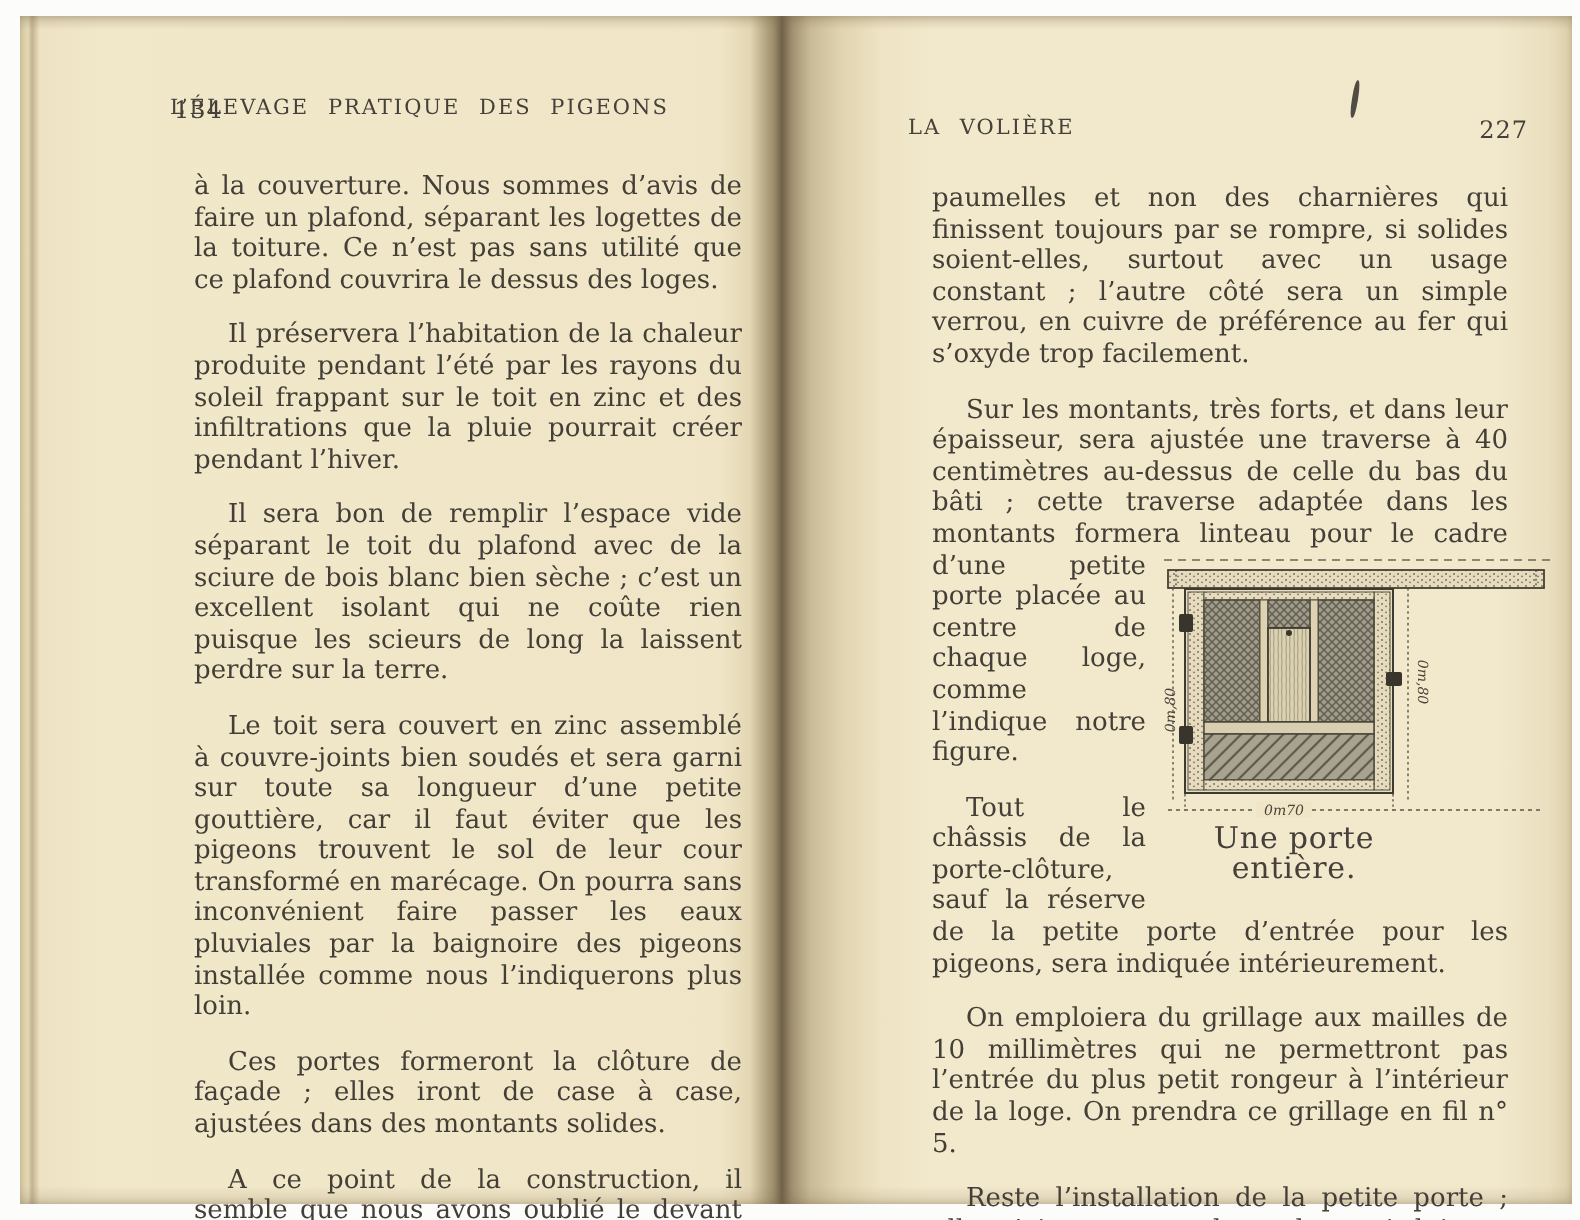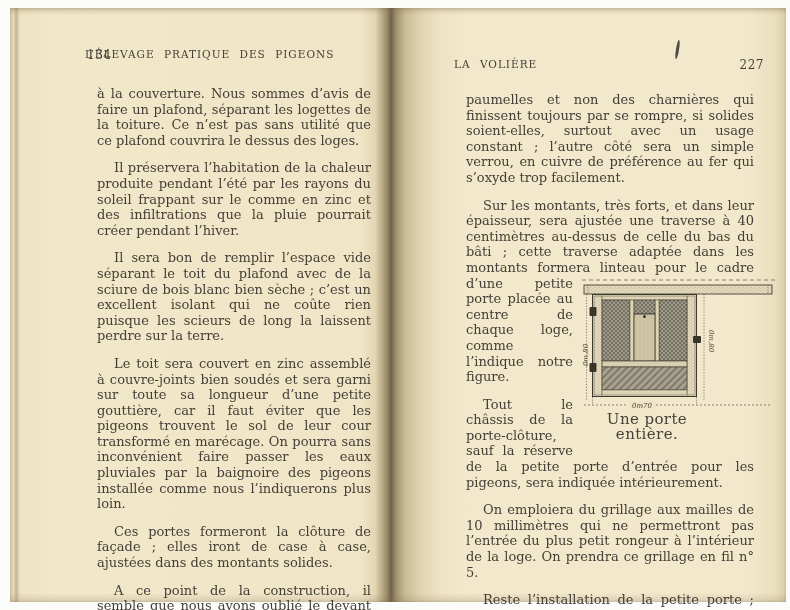--- a/index.html
+++ b/index.html
@@ -50,21 +50,21 @@
 
     <div class="ink-mark"></div>
 
     <div class="page page-left">
       <div class="header">
         <span class="pagenum pagenum-left">134</span>
         <span class="running">L’ÉLEVAGE PRATIQUE DES PIGEONS</span>
       </div>
       <div class="body">
         <p class="cont">à la couverture. Nous sommes d’avis de faire un plafond, séparant les logettes de la toiture. Ce n’est pas sans utilité que ce plafond couvrira le dessus des loges.</p>
-        <p>Il préservera l’habitation de la chaleur produite pendant l’été par les rayons du soleil frappant sur le comme en zinc et des infiltrations que la pluie pourrait créer pendant l’hiver.</p>
+        <p>Il préservera l’habitation de la chaleur produite pendant l’été par les rayons du soleil frappant sur le toit en zinc et des infiltrations que la pluie pourrait créer pendant l’hiver.</p>
         <p>Il sera bon de remplir l’espace vide séparant le toit du plafond avec de la sciure de bois blanc bien sèche ; c’est un excellent isolant qui ne coûte rien puisque les scieurs de long la laissent perdre sur la terre.</p>
         <p>Le toit sera couvert en zinc assemblé à couvre-joints bien soudés et sera garni sur toute sa longueur d’une petite gouttière, car il faut éviter que les pigeons trouvent le sol de leur cour transformé en marécage. On pourra sans inconvénient faire passer les eaux pluviales par la baignoire des pigeons installée comme nous l’indiquerons plus loin.</p>
         <p>Ces portes formeront la clôture de façade ; elles iront de case à case, ajustées dans des montants solides.</p>
         <p>A ce point de la construction, il semble que nous avons oublié le devant des loges et l’aération que nous avons indiquée au moyen d’un tuyau à chapeau. Nous n’aurons pas besoin, avec nos portes spéciales, de tuyaux d’aération.</p>
         <p>Chaque cadre de porte occupera tout son panneau ; son châssis sera fixé d’un côté par des</p>
       </div>
     </div>
 
     <div class="page page-right">
       <div class="header">

